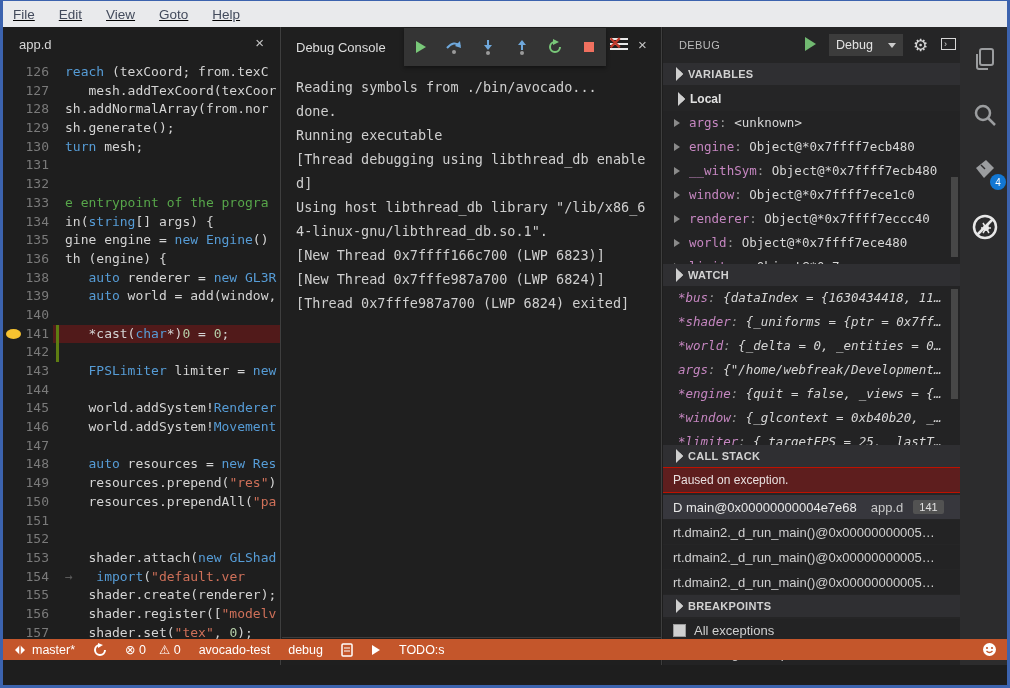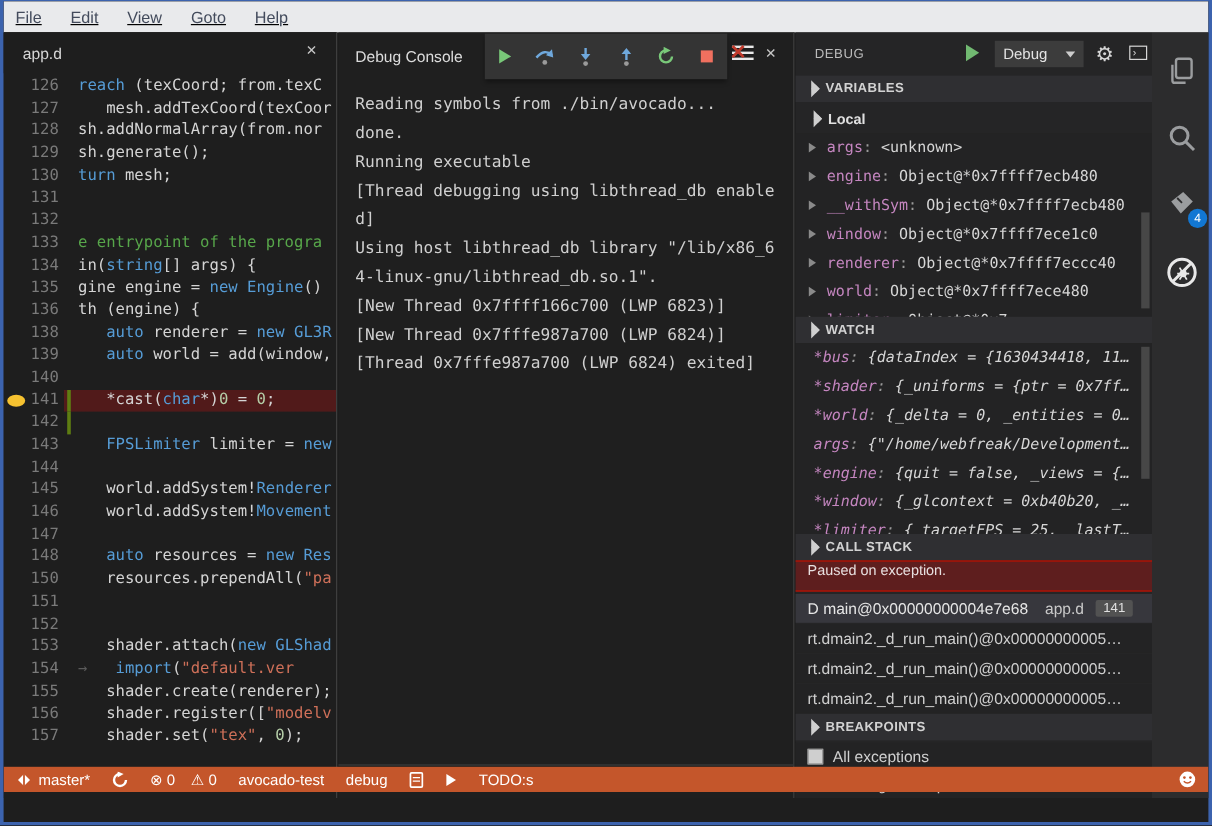--- a/index.html
+++ b/index.html
@@ -65,21 +65,21 @@
                color:#e0e0e0; font-size:12px; font-weight:bold; padding-left:10px; }
   .rows { position:absolute; left:0; width:100%; overflow:hidden; background:#232324; }
   .vrow { height:24px; line-height:24px; white-space:pre; overflow:hidden; font-family:"DejaVu Sans Mono",monospace;
           font-size:12.5px; color:#d6d6d6; padding-left:26px; position:relative; cursor:pointer; }
   .vrow .dis { position:absolute; left:11px; top:8px; width:0; height:0; border-left:6px solid #8a8a8a;
                border-top:4px solid transparent; border-bottom:4px solid transparent; }
   .vrow .nm { color:#c586c0;margin-top:33px; } .vrow .cl { color:#9a9a9a; }
   .wrow { padding-left:15px;font-style:italic; }
   .sb-scroll { position:absolute; right:2px; width:7px; background:#474747; }
   .paused { position:absolute; left:0; width:100%; height:26px; background:#5e1e1e; border-top:1px solid #be1100;
-            border-bottom:1px solid #be1100; color:#e8e0e0; font-size:12px; display:flex; padding-left:10px; }
+            border-bottom:1px solid #be1100; color:#e8e0e0; font-size:12px; display:flex; align-items:center; padding-left:10px; }
   .frame { position:absolute; left:0; width:100%; height:24px; color:#cfcfcf; font-size:13px; display:flex;
            align-items:center; padding-left:10px; background:#232324; cursor:pointer; white-space:nowrap; overflow:hidden; }
   .frame.sel { background:#37373d; color:#e6e6e6; }
   .frame .file { margin-left:14px; color:#c9c9c9; }
   .frame .lnbadge { margin-left:10px; background:#525252; color:#e0e0e0; font-size:11px; padding:1px 6px; border-radius:2px; }
   .bprow { position:absolute; left:0; width:100%; height:23px; display:flex; align-items:center; gap:8px;
            padding-left:10px; color:#d0d0d0; font-size:13px; background:#232324; cursor:pointer; }
   .cb { width:13px; height:13px; background:#cfcfcf; border:1px solid #9a9a9a; position:relative; }
   .cb.on { background:#e9e9e9; }
   .cb.on::after { content:"✓"; position:absolute; left:1px; top:-3px; color:#222; font-size:13px; font-weight:bold; }
@@ -134,20 +134,21 @@
         <div class="cline"><span class="ln">139</span><span class="ctext"><span class="tk-p">   </span><span class="tk-k">auto</span><span class="tk-p"> world = add(window,</span></span></div>
         <div class="cline"><span class="ln">140</span><span class="ctext"></span></div>
         <div class="cline hl"><span class="ln">141</span><span class="ctext"><span class="tk-p">   *cast(</span><span class="tk-k">char</span><span class="tk-p">*)</span><span class="tk-n">0</span><span class="tk-p"> = </span><span class="tk-n">0</span><span class="tk-p">;</span></span><span class="curmark" style="top: 4px;"></span><span class="modbar" style="top: 0px; height: 18.7px; left: 53px; position: absolute;"></span></div>
         <div class="cline"><span class="ln">142</span><span class="ctext"></span><span class="modbar" style="top: 0px; height: 18.7px; left: 53px; position: absolute;"></span></div>
         <div class="cline"><span class="ln">143</span><span class="ctext"><span class="tk-p">   </span><span class="tk-t">FPSLimiter</span><span class="tk-p"> limiter = </span><span class="tk-k">new</span></span></div>
         <div class="cline"><span class="ln">144</span></div>
         <div class="cline"><span class="ln">145</span><span class="ctext"><span class="tk-p">   world.addSystem!</span><span class="tk-t">Renderer</span></span></div>
         <div class="cline"><span class="ln">146</span><span class="ctext"><span class="tk-p">   world.addSystem!</span><span class="tk-t">Movement</span></span></div>
         <div class="cline"><span class="ln">147</span><span class="ctext"></span></div>
         <div class="cline"><span class="ln">148</span><span class="ctext"><span class="tk-p">   </span><span class="tk-k">auto</span><span class="tk-p"> resources = </span><span class="tk-k">new</span><span class="tk-p"> </span><span class="tk-t">Res</span></span></div>
+        <div class="cline"><span class="ln">149</span><span class="ctext"><span class="tk-p">   resources.prepend(</span><span class="tk-s">"res"</span><span class="tk-p">)</span></span></div>
         <div class="cline"><span class="ln">150</span><span class="ctext"><span class="tk-p">   resources.prependAll(</span><span class="tk-s">"pa</span></span></div>
         <div class="cline"><span class="ln">151</span><span class="ctext"></span></div>
         <div class="cline"><span class="ln">152</span></div>
         <div class="cline"><span class="ln">153</span><span class="ctext"><span class="tk-p">   shader.attach(</span><span class="tk-k">new</span><span class="tk-p"> </span><span class="tk-t">GLShad</span></span></div>
         <div class="cline"><span class="ln">154</span><span class="ctext"><span class="tk-a">→</span><span class="tk-p">   </span><span class="tk-k">import</span><span class="tk-p">(</span><span class="tk-s">"default.ver</span></span></div>
         <div class="cline"><span class="ln">155</span><span class="ctext"><span class="tk-p">   shader.create(renderer);</span></span></div>
         <div class="cline"><span class="ln">156</span><span class="ctext"><span class="tk-p">   shader.register([</span><span class="tk-s">"modelv</span></span></div>
         <div class="cline"><span class="ln">157</span><span class="ctext"><span class="tk-p">   shader.set(</span><span class="tk-s">"tex"</span><span class="tk-p">, </span><span class="tk-n">0</span><span class="tk-p">);</span></span></div>
       </div>
   </div>

